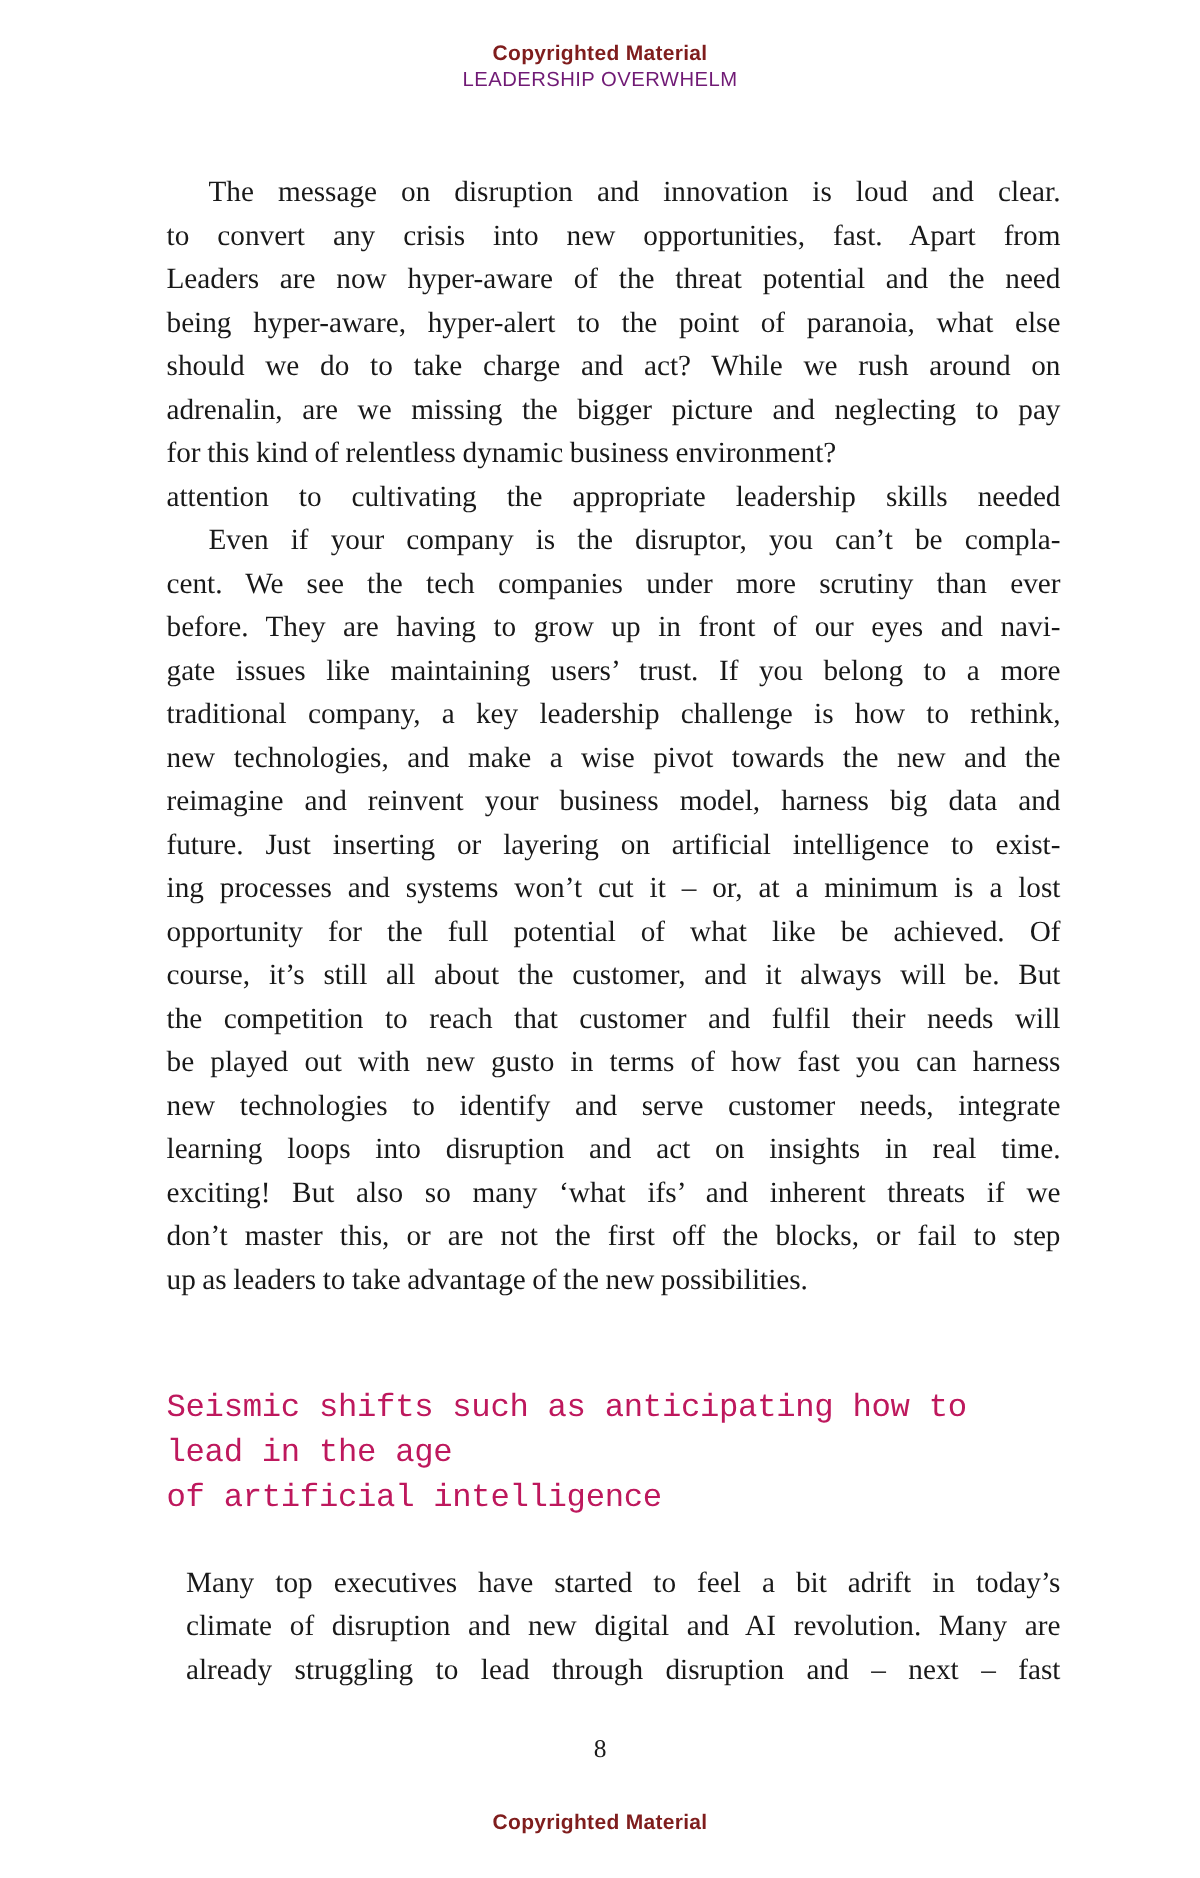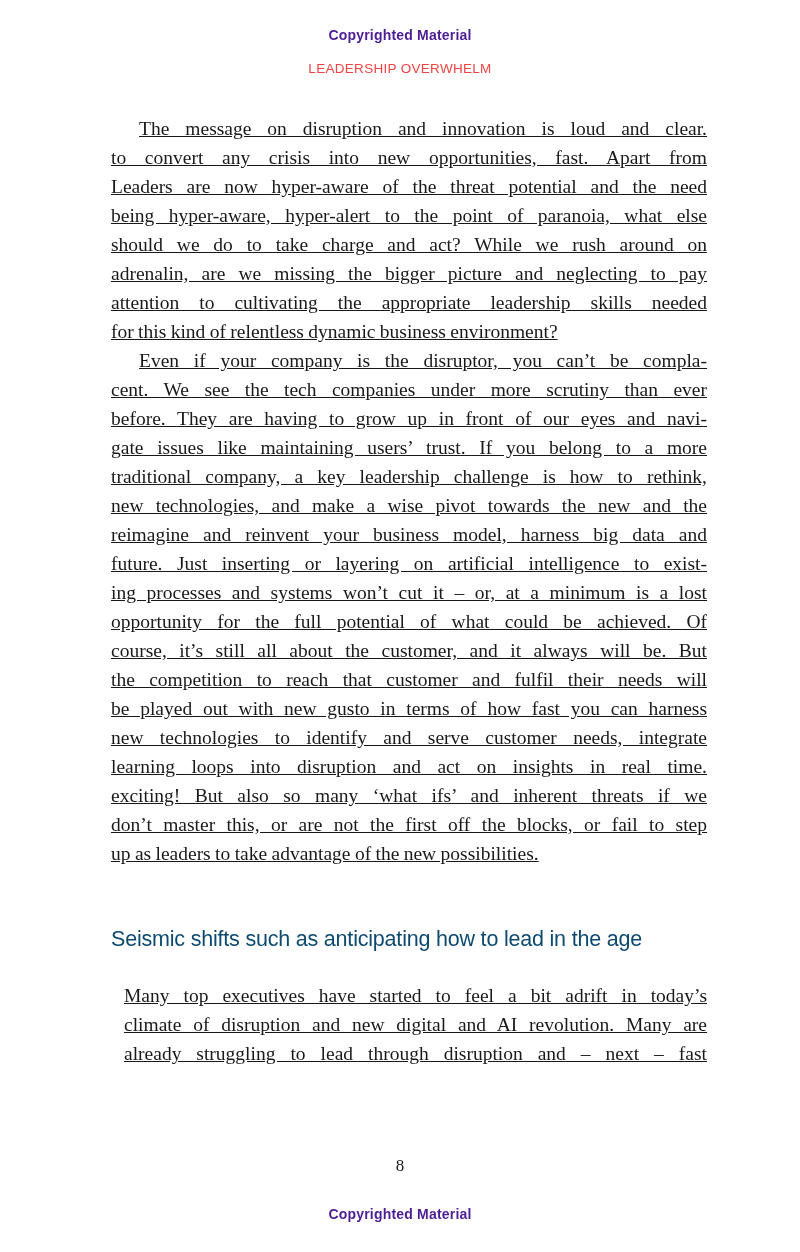--- a/index.html
+++ b/index.html
@@ -11,62 +11,61 @@
     overflow: hidden;
     font-family: "Liberation Serif", "DejaVu Serif", serif;
   }
   .top-notice, .bottom-notice {
     position: absolute;
     left: 0; width: 100%;
     text-align: center;
     font-family: "Liberation Sans", "DejaVu Sans", sans-serif;
     font-weight: 700;
     font-size: 14px;
-    color: #4c1d95;
+    color: #7f1d1d;
     letter-spacing: 0.2px;
   }
   .top-notice { top: 27px; }
   .bottom-notice { top: 1206px; }
   .running-head {
     position: absolute;
-    top: 61px; left: 0; width: 100%;
+    top: 45px; left: 0; width: 100%;
     text-align: center;
     font-family: "Liberation Sans", "DejaVu Sans", sans-serif;
     font-weight: 400;
     font-size: 13.5px;
-    color: #ef4444;
+    color: #701a75;
     letter-spacing: 0.3px;
   }
   main.body-col {
     position: absolute;
     left: 111px;
     top: 114px;
     width: 596px;
     color: #191919;
     font-size: 19.5px;
     line-height: 29px;
   }
   .para { margin: 0; }
   .tline {
     display: block;
     text-align: justify;
     text-align-last: justify;
     white-space: normal;
     word-spacing: -0.5px;
-    text-decoration: underline;
   }
   .tline.endline { text-align-last: left; }
   .para.indent .tline:first-child { text-indent: 28px; }
   .section-heading {
     margin-top: 56px;
-    font-family: Liberation Sans, sans-serif;
+    font-family: Liberation Mono, monospace;
     font-size: 21.5px;
     line-height: 30px;
     font-weight: 400;
-    color: #0c4a6e;
+    color: #be185d;
     letter-spacing: -0.2px;
   }
   .hline { display: block; }
   .para.after-heading { margin-top: 27px; margin-left: 13px; }
   .page-number {
     position: absolute;
     top: 1156px; left: 0; width: 100%;
     text-align: center;
     font-family: "Liberation Serif", "DejaVu Serif", serif;
     font-size: 17px;
@@ -84,47 +83,48 @@
 
   <main class="body-col">
     <div id="paras-before">
         <p class="para indent">
           <span class="tline">The message on disruption and innovation is loud and clear.</span>
           <span class="tline">to convert any crisis into new opportunities, fast. Apart from</span>
           <span class="tline">Leaders are now hyper-aware of the threat potential and the need</span>
           <span class="tline">being hyper-aware, hyper-alert to the point of paranoia, what else</span>
           <span class="tline">should we do to take charge and act? While we rush around on</span>
           <span class="tline">adrenalin, are we missing the bigger picture and neglecting to pay</span>
+          <span class="tline endline">for this kind of relentless dynamic business environment?</span>
           <span class="tline">attention to cultivating the appropriate leadership skills needed</span>
-          <span class="tline endline">for this kind of relentless dynamic business environment?</span>
         </p>
         <p class="para indent">
           <span class="tline">Even if your company is the disruptor, you can’t be compla-</span>
           <span class="tline">cent. We see the tech companies under more scrutiny than ever</span>
           <span class="tline">before. They are having to grow up in front of our eyes and navi-</span>
           <span class="tline">gate issues like maintaining users’ trust. If you belong to a more</span>
           <span class="tline">traditional company, a key leadership challenge is how to rethink,</span>
           <span class="tline">new technologies, and make a wise pivot towards the new and the</span>
           <span class="tline">reimagine and reinvent your business model, harness big data and</span>
           <span class="tline">future. Just inserting or layering on artificial intelligence to exist-</span>
           <span class="tline">ing processes and systems won’t cut it – or, at a minimum is a lost</span>
-          <span class="tline">opportunity for the full potential of what could be achieved. Of</span>
+          <span class="tline">opportunity for the full potential of what like be achieved. Of</span>
           <span class="tline">course, it’s still all about the customer, and it always will be. But</span>
           <span class="tline">the competition to reach that customer and fulfil their needs will</span>
           <span class="tline">be played out with new gusto in terms of how fast you can harness</span>
           <span class="tline">new technologies to identify and serve customer needs, integrate</span>
           <span class="tline">learning loops into disruption and act on insights in real time.</span>
           <span class="tline">exciting! But also so many ‘what ifs’ and inherent threats if we</span>
           <span class="tline">don’t master this, or are not the first off the blocks, or fail to step</span>
           <span class="tline endline">up as leaders to take advantage of the new possibilities.</span>
         </p>
       </div>
 
     <div class="section-heading">
         <span class="hline">Seismic shifts such as anticipating how to lead in the age</span>
+        <span class="hline">of artificial intelligence</span>
       </div>
 
     <div id="paras-after">
         <p class="para after-heading">
           <span class="tline">Many top executives have started to feel a bit adrift in today’s</span>
           <span class="tline">climate of disruption and new digital and AI revolution. Many are</span>
           <span class="tline">already struggling to lead through disruption and – next – fast</span>
         </p>
       </div>
   </main>

